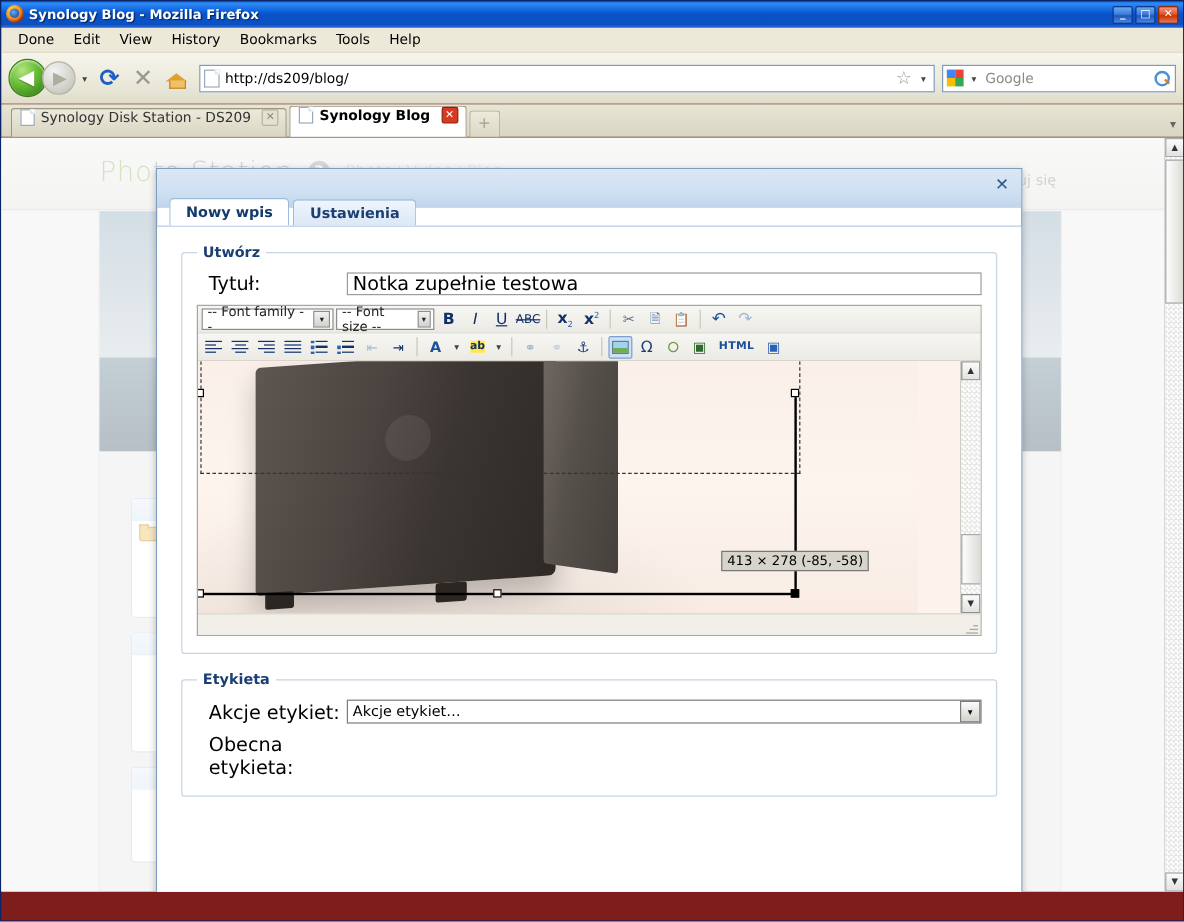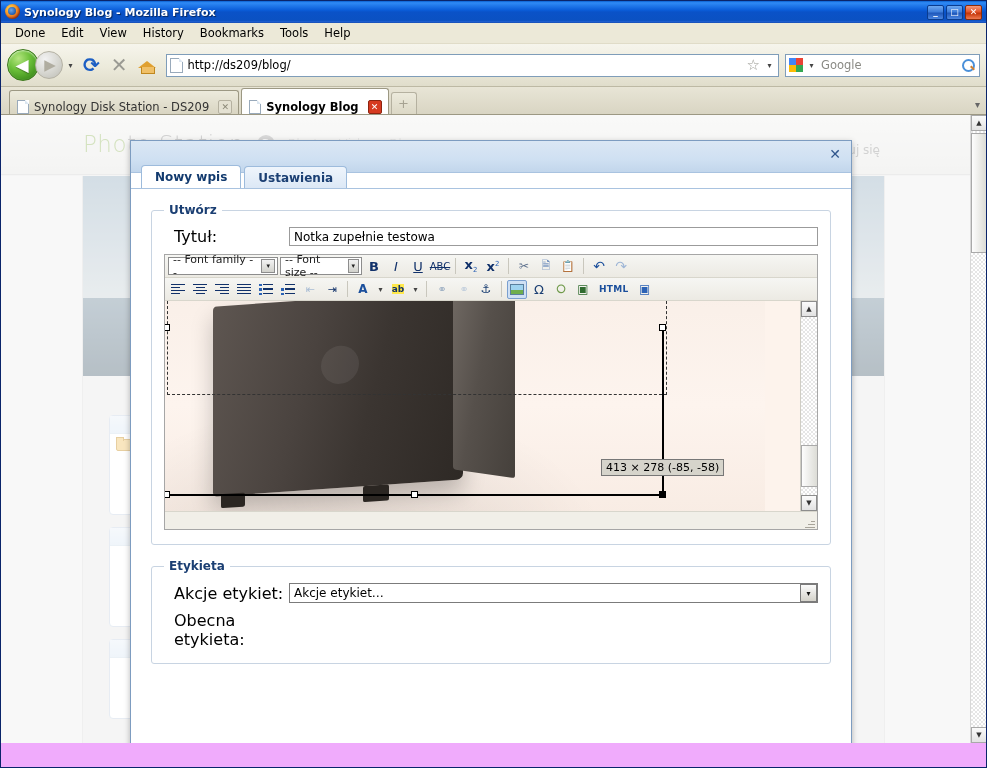--- a/index.html
+++ b/index.html
@@ -4,21 +4,21 @@
 <style>
   * { box-sizing: border-box; margin:0; padding:0; }
   html,body { width:987px; height:768px; overflow:hidden; }
   body {
     font-family: "DejaVu Sans", "Liberation Sans", sans-serif;
     font-size: 11px;
     background: #d4d0c8;
     -webkit-font-smoothing: none;
   }
   #app { position:relative; width:987px; height:768px; overflow:hidden;
-         border:1px solid #0a246a; background:#f0abfc; }
+         border:1px solid #0a246a; background:#7f1d1d; }
 
   
   .titlebar {
     position:absolute; top:0; left:0; width:985px; height:22px;
     background: linear-gradient(to bottom, #0a60cf 0%, #2f8af5 8%, #0a5cd8 42%, #0a52c8 50%, #0b51c2 88%, #2563d4 96%, #0a3f9e 100%);
     display:flex; align-items:center; padding:0 2px;
   }
   .tb-icon { width:16px; height:16px; margin:0 3px 0 2px; position:relative; }
   .ff-logo {
     width:15px;height:15px;border-radius:50%;
@@ -104,21 +104,21 @@
   .maglass:after{content:"";position:absolute;left:9px;top:9px;width:5px;height:2px;background:#d08030;transform:rotate(45deg);}
 
   
   .tabstrip {
     position:absolute; top:86px; left:0; width:985px; height:28px;
     background: linear-gradient(to bottom,#e8e5d6 0%,#d9d5c3 100%);
     display:flex; align-items:flex-end; padding-left:8px;
     border-bottom:1px solid #9c9883;
   }
   .tab {
-    height:24px; display:flex; align-items:flex-end; gap:5px;
+    height:24px; display:flex; align-items:flex-start; gap:5px;
     padding:0 6px 0 7px; border:1px solid #9c9883; border-bottom:none;
     border-radius:3px 3px 0 0; font-size:11.5px; margin-right:2px;
   }
   .tab.inactive { background: linear-gradient(to bottom,#eceadc 0%,#d9d5c2 100%); color:#333; }
   .tab.active { background:#fff; color:#000; font-weight:bold; height:26px; }
   .tab .tabico{ width:12px;height:14px;background:#fff;border:1px solid #9ab; position:relative;}
   .tab .tabico:after{content:"";position:absolute;right:-1px;top:-1px;border-left:4px solid #dbe6f0;border-top:4px solid #fff;}
   .tab .tabclose {
     width:14px;height:14px; border:1px solid #b5b1a0; background:#e4e1d2;
     color:#8b8878; font-size:9px; display:flex;align-items:center;justify-content:center;
@@ -220,21 +220,21 @@
 
   fieldset{
     border:1px solid #c8d4e2; border-radius:3px; padding:10px 12px 14px 12px; margin-bottom:14px;
   }
   legend{ color:#1b3f73; font-weight:bold; font-size:12px; padding:0 5px; }
 
   .row{ display:flex; align-items:center; margin-bottom:8px; }
   .row .lbl{ width:125px; font-size:16px; color:#000; padding-left:10px;}
   .txtinput{
     flex:1; height:19px; border:1px solid #9b9b9b; background:#fff;
-    font-size:12px; padding:1px 4px; color:#000; display:flex;align-items:center;
+    font-size:16px; padding:1px 4px; color:#000; display:flex;align-items:center;
   }
 
   
   .editor{ border:1px solid #a6a6a6; background:#f6f6f4; margin-top:2px;}
   .etoolbar{ background:linear-gradient(to bottom,#f6f6f3,#eceae3); border-bottom:1px solid #d8d6cc;
              display:flex; align-items:center; gap:2px; padding:2px 3px; height:23px;}
   .sel{
     display:flex;align-items:center; height:18px; background:#fff; border:1px solid #8d8d8d; font-size:11px;
     padding:0 2px 0 4px; color:#222;
   }

